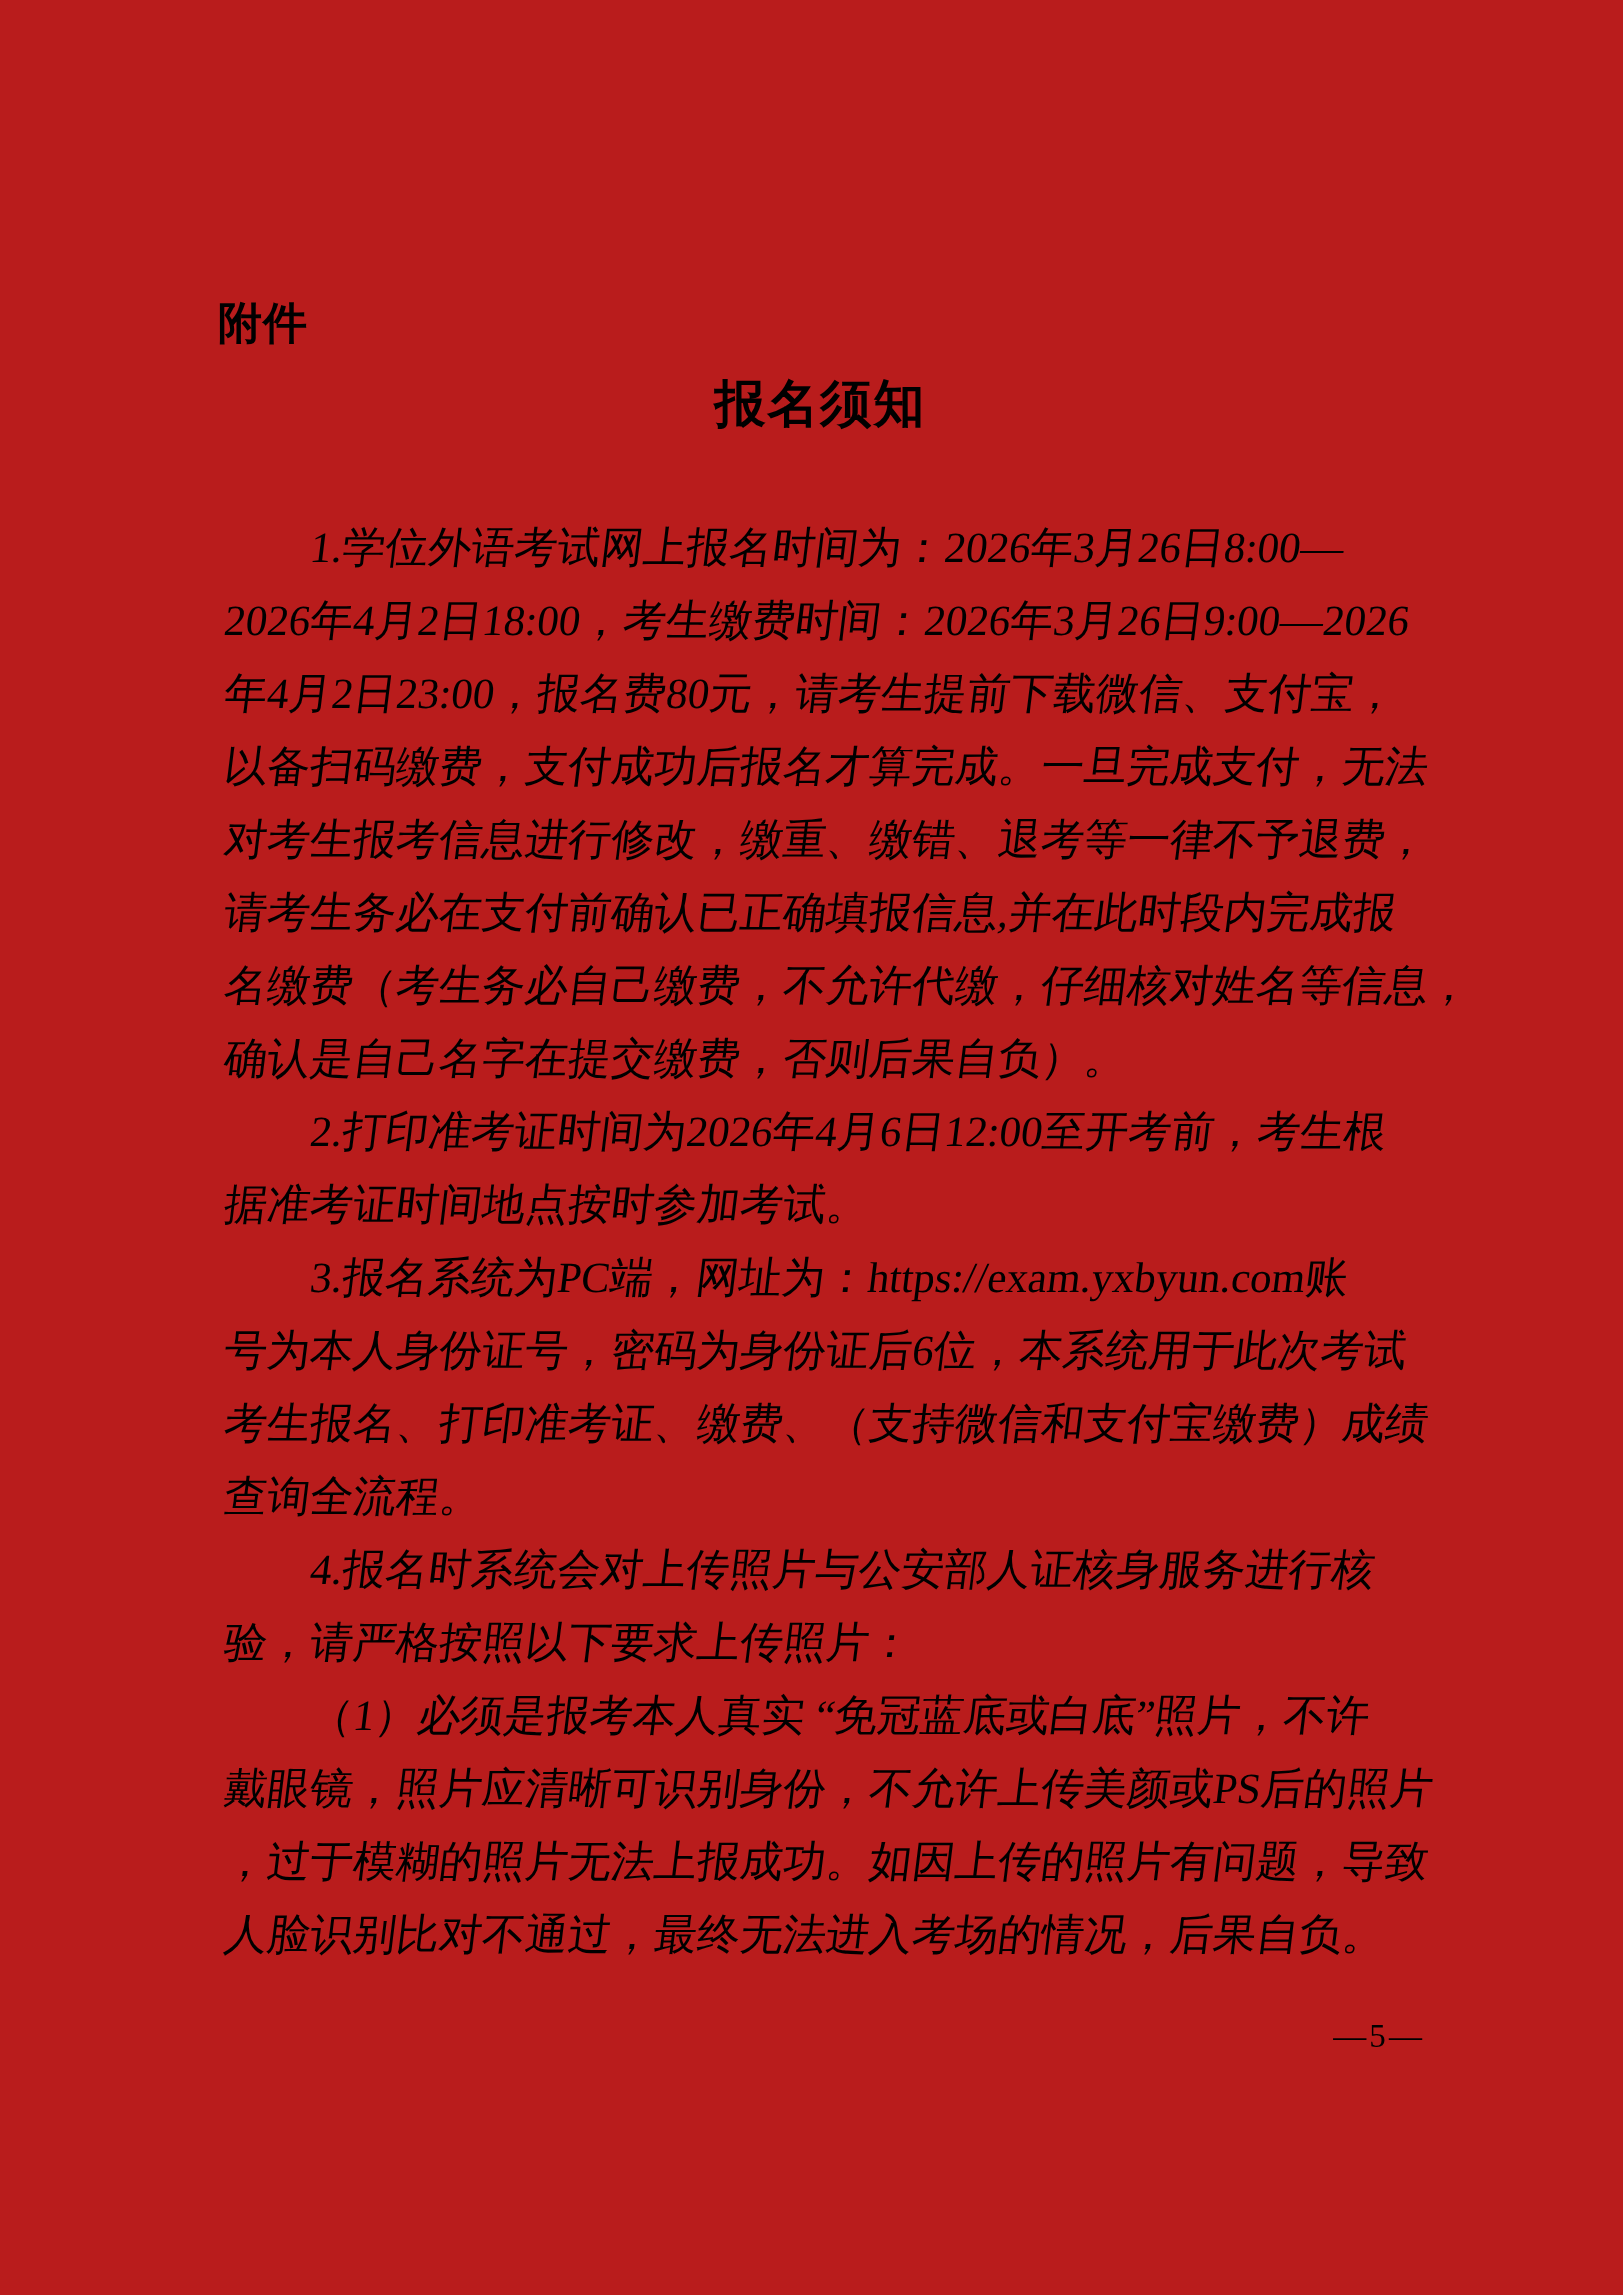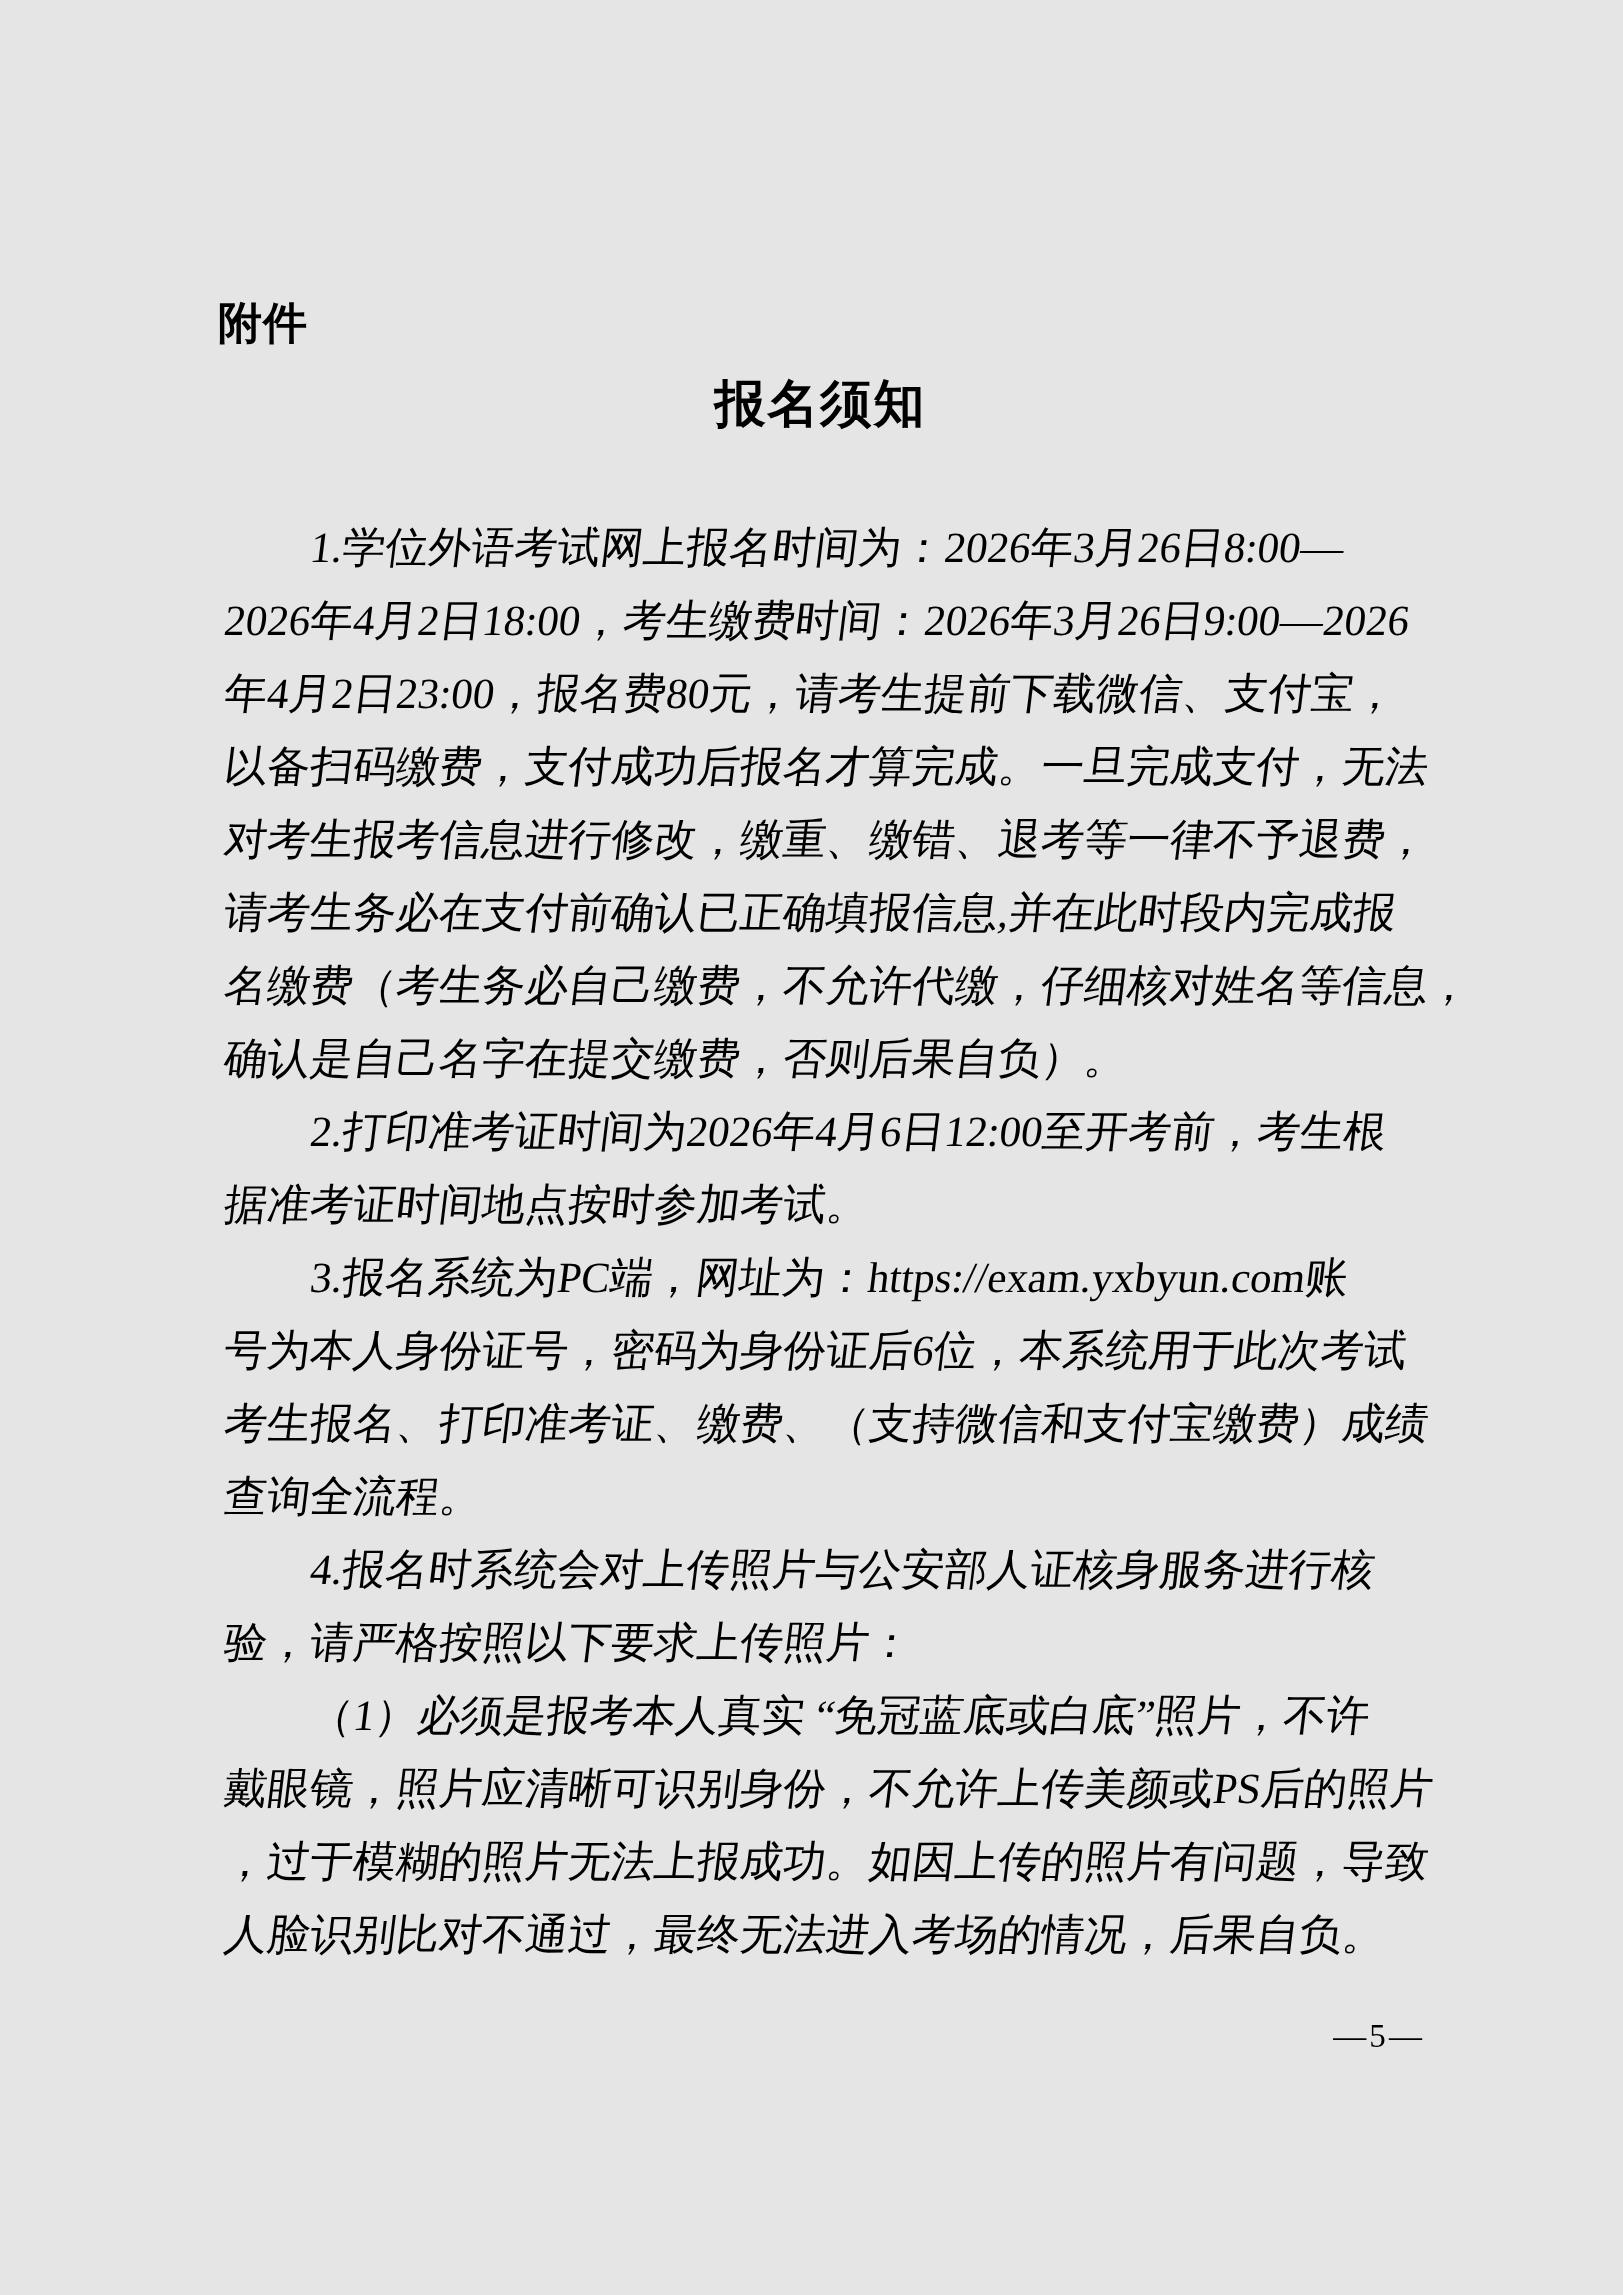--- a/index.html
+++ b/index.html
@@ -6,21 +6,21 @@
   html, body { background: #ffffff; }
   body {
     width: 1623px; height: 2295px;
     position: relative;
     font-family: "Liberation Serif", "DejaVu Serif", serif;
     color: #000000;
     overflow: hidden;
   }
   .page {
     position: absolute; inset: 0;
-    background: #e5e5e5;
+    background: #b91c1c;
   }
   .attachment {
     position: absolute;
     left: 218px; top: 301px;
     font-family: "Liberation Sans", "DejaVu Sans", sans-serif;
     font-weight: 700;
     font-size: 44px;
     line-height: 1;
     letter-spacing: 1px;
   }

